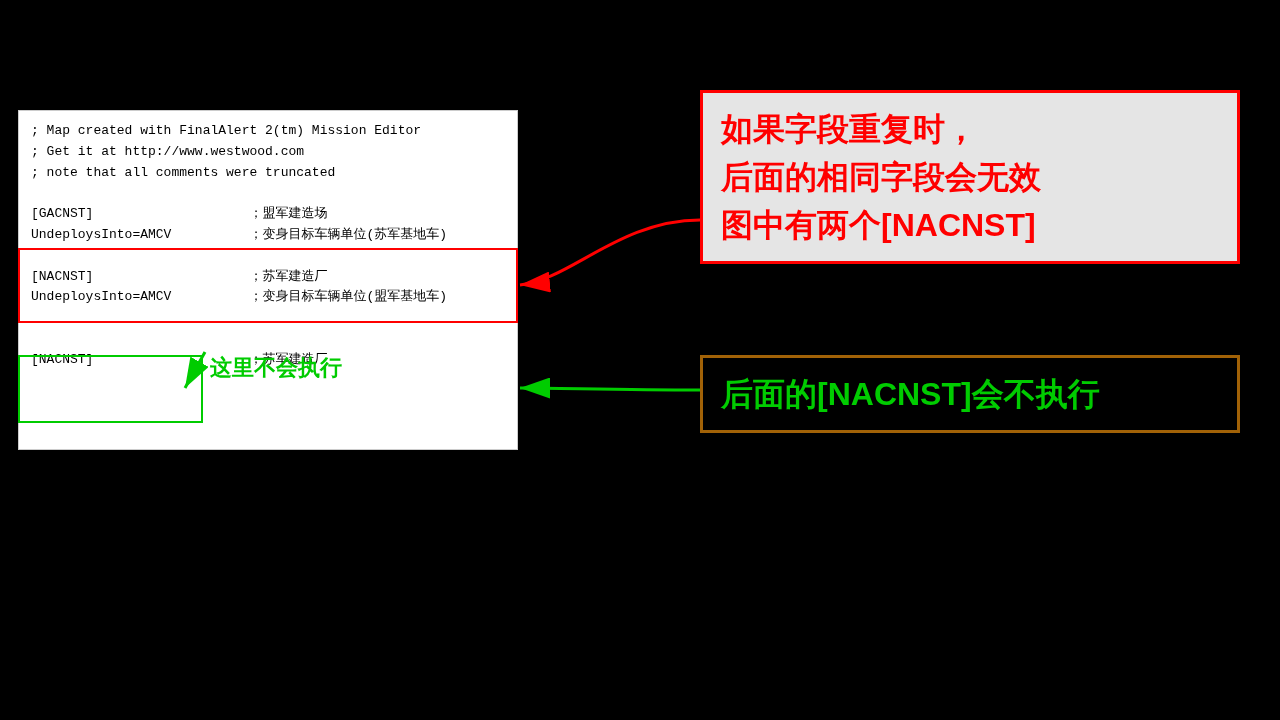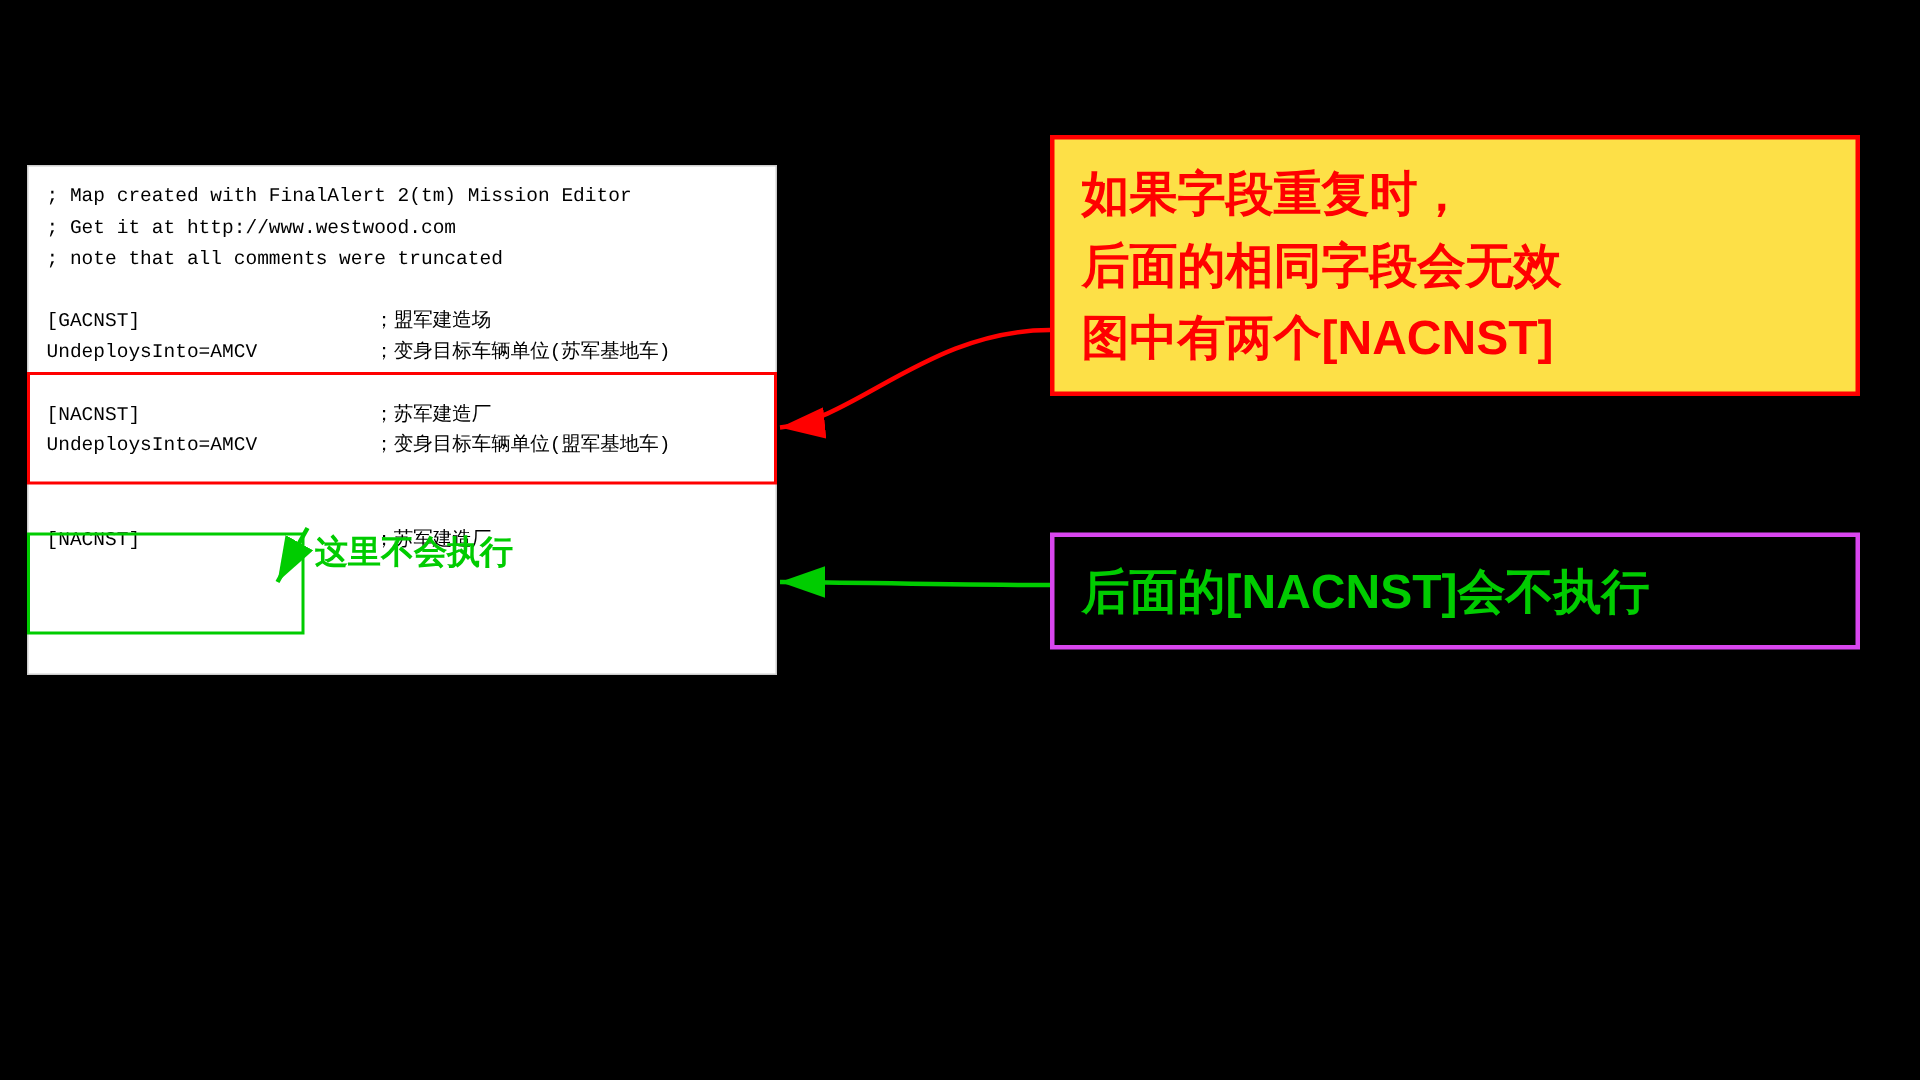--- a/index.html
+++ b/index.html
@@ -43,32 +43,32 @@
     .green-box {
       position: absolute;
       border: 2px solid #00cc00;
       pointer-events: none;
     }
 
     
     .annotation-red {
       position: absolute;
       border: 3px solid red;
-      background: #fde047;
+      background: #e5e5e5;
       color: red;
       font-size: 32px;
       font-family: 'SimHei', 'Microsoft YaHei', sans-serif;
       font-weight: bold;
       padding: 12px 18px;
       line-height: 1.5;
     }
 
     .annotation-green {
       position: absolute;
-      border: 3px solid #d946ef;
+      border: 3px solid #a16207;
       background: #000;
       color: #00cc00;
       font-size: 32px;
       font-family: 'SimHei', 'Microsoft YaHei', sans-serif;
       font-weight: bold;
       padding: 12px 18px;
       line-height: 1.5;
     }
 
     

